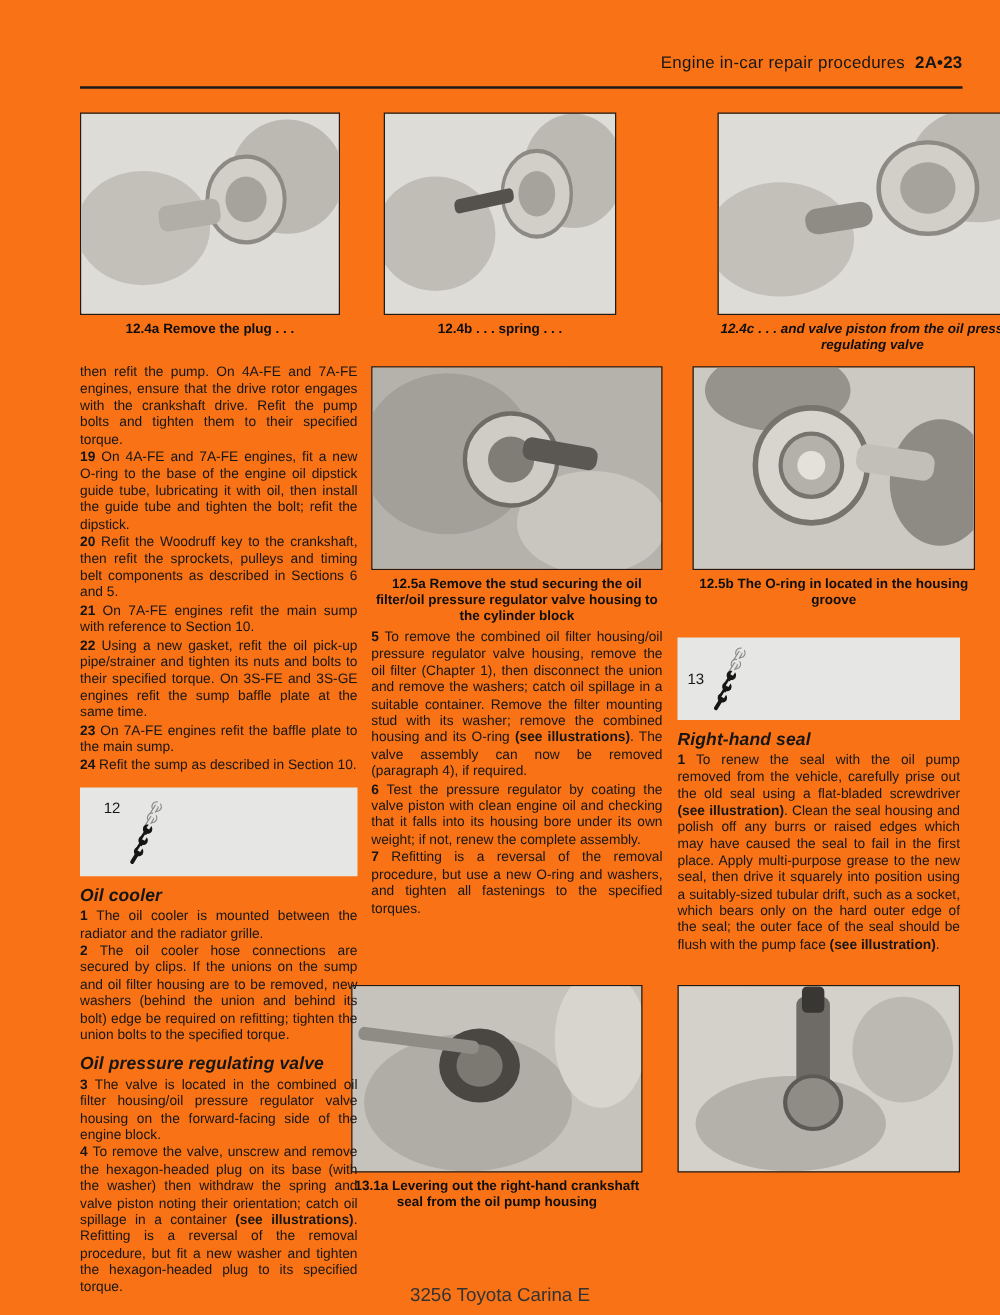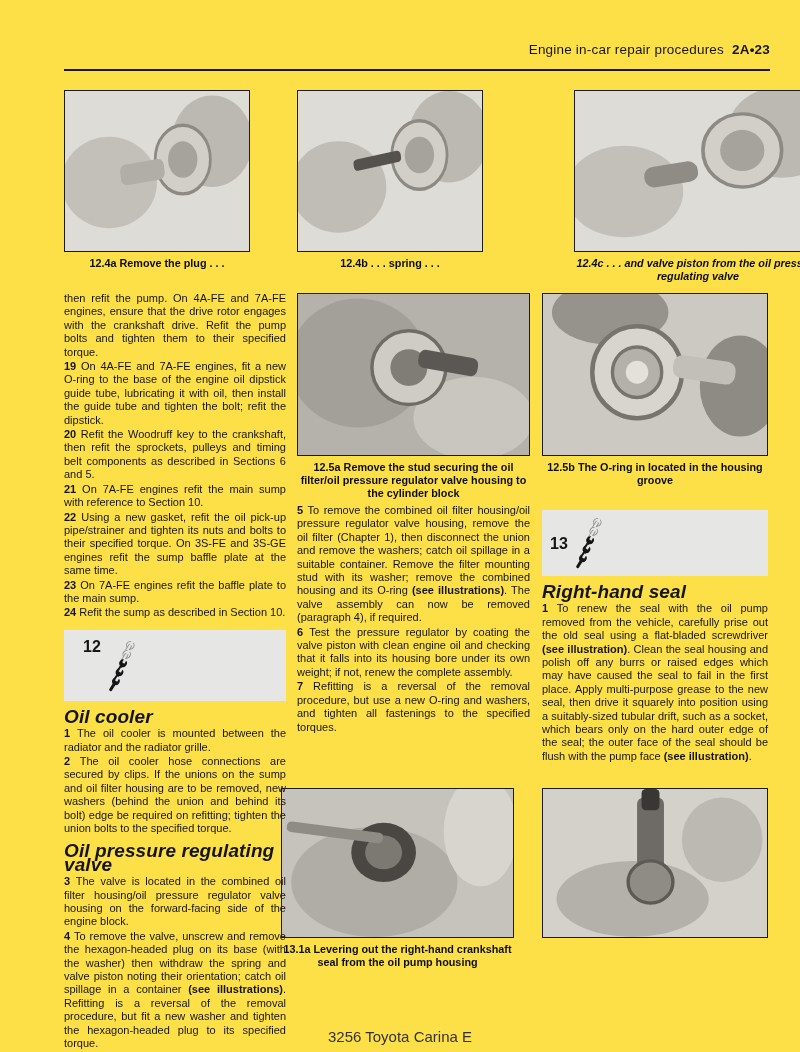--- a/index.html
+++ b/index.html
@@ -1,75 +1,75 @@
 <!DOCTYPE html>
 <html><head>
 <meta charset="utf-8">
 <style>
   html,body{margin:0;padding:0;}
   body{
     width:800px;height:1052px;background:#f4f3f1;
     font-family:"Liberation Sans", sans-serif;color:#111;
     position:relative;overflow:hidden;
   }
-  .page{position:absolute;inset:0;background:#fde047;}
+  .page{position:absolute;inset:0;background:#f97316;}
   
   .header{position:absolute;top:42px;left:64px;width:706px;text-align:right;
     font-size:13.5px;letter-spacing:.2px;color:#161616;}
   .header .pagenum{font-weight:bold;margin-left:8px;}
   .rule{position:absolute;left:64px;top:69px;width:706px;height:2px;background:#1a1a1a;}
   
   .fig{position:absolute;}
   .photo{border:1px solid #1c1c1c;box-sizing:border-box;width:100%;
     background:linear-gradient(135deg,#e8e7e3,#cfcdc8);overflow:hidden;position:relative;}
   .photo svg{display:block;width:100%;height:100%;}
   .caption{margin-top:5px;font-size:10.8px;font-weight:bold;line-height:13px;
     text-align:center;color:#0e0e0e;}
   
   .col{position:absolute;font-size:11px;line-height:13.4px;text-align:justify;color:#151515;}
   .col p{margin:0 0 1px 0;}
   .b{font-weight:bold;}
-  h3.sub{font-style:italic;font-weight:bold;font-size:19px;margin:9px 0 4px 0;
+  h3.sub{font-style:italic;font-weight:bold;font-size:14px;margin:9px 0 4px 0;
     text-align:left;letter-spacing:.1px;}
   
   .secbox{background:#e6e6e4;display:flex;align-items:flex-start;
     padding:9px 6px 8px 19px;margin:10px 0 8px 0;min-height:40px;}
-  .secbox .secnum{font-weight:bold;font-size:16px;margin-right:7px;line-height:15px;}
+  .secbox .secnum{font-weight:normal;font-size:12px;margin-right:7px;line-height:15px;}
   .secbox .sectitle{font-size:12.5px;line-height:15px;flex:1;text-align:left;}
   .spanners{width:28px;height:54px;flex-shrink:0;margin-left:2px;overflow:visible;}
   .secbox.oneline{align-items:center;min-height:36px;padding:6px 6px 6px 8px;}
   
   .footer{position:absolute;left:0;top:1028px;width:800px;text-align:center;
     font-size:15px;color:#333;}
 </style>
 </head>
 <body>
 
 <div class="page">
 
   <div class="header">
     <span>Engine in-car repair procedures</span><span class="pagenum">2A•23</span>
   </div>
   <div class="rule"></div>
 
-  <figure class="fig" style="left:64px;top:90px;width:186px;margin:0;">
+  <figure class="fig" style="left:64px;top:90px;width:208px;margin:0;">
     <div class="photo" style="height:162px;">
       <svg viewBox="0 0 100 70" preserveAspectRatio="none">
         <rect width="100" height="70" fill="#dedcd7"></rect>
         <ellipse cx="24" cy="40" rx="26" ry="20" fill="#c3c0ba"></ellipse>
         <ellipse cx="80" cy="22" rx="22" ry="20" fill="#bcb9b3"></ellipse>
         <circle cx="64" cy="30" r="15" fill="#d2cfc9" stroke="#8d8a84" stroke-width="1.5"></circle>
         <circle cx="64" cy="30" r="8" fill="#a6a39d"></circle>
         <rect x="30" y="31" width="24" height="9" rx="3" fill="#b1aea8" transform="rotate(-8 42 35)"></rect>
       </svg>
     </div>
     <figcaption class="caption">12.4a  Remove the plug . . .</figcaption>
   </figure>
 
-  <figure class="fig" style="left:287px;top:90px;width:186px;margin:0;padding-left:10px;">
+  <figure class="fig" style="left:297px;top:90px;width:186px;margin:0;padding-left:10px;">
     <div class="photo" style="height:162px;">
       <svg viewBox="0 0 100 70" preserveAspectRatio="none">
         <rect width="100" height="70" fill="#dedcd7"></rect>
         <ellipse cx="22" cy="42" rx="26" ry="20" fill="#c0bdb7"></ellipse>
         <ellipse cx="82" cy="20" rx="22" ry="20" fill="#bcb9b3"></ellipse>
         <circle cx="66" cy="28" r="15" fill="#d2cfc9" stroke="#8d8a84" stroke-width="1.5"></circle>
         <circle cx="66" cy="28" r="8" fill="#a6a39d"></circle>
         <rect x="30" y="28" width="26" height="5" rx="2" fill="#55524e" transform="rotate(-10 43 30)"></rect>
       </svg>
     </div>
@@ -97,21 +97,21 @@
         <ellipse cx="26" cy="30" rx="30" ry="28" fill="#a3a09a"></ellipse>
         <ellipse cx="76" cy="54" rx="26" ry="18" fill="#c9c6c0"></ellipse>
         <circle cx="48" cy="32" r="16" fill="#cfccc6" stroke="#6f6c66" stroke-width="1.5"></circle>
         <circle cx="48" cy="32" r="8" fill="#807d77"></circle>
         <rect x="52" y="26" width="26" height="8" rx="3" fill="#5b5854" transform="rotate(10 65 30)"></rect>
       </svg>
     </div>
     <figcaption class="caption">12.5a  Remove the stud securing the oil filter/oil pressure regulator valve housing to the cylinder block</figcaption>
   </figure>
 
-  <figure class="fig" style="left:542px;top:293px;width:226px;margin:0;">
+  <figure class="fig" style="left:554px;top:293px;width:226px;margin:0;">
     <div class="photo" style="height:163px;">
       <svg viewBox="0 0 100 70" preserveAspectRatio="none">
         <rect width="100" height="70" fill="#ccc9c3"></rect>
         <ellipse cx="30" cy="8" rx="26" ry="14" fill="#96938d"></ellipse>
         <ellipse cx="88" cy="40" rx="18" ry="22" fill="#8e8b85"></ellipse>
         <circle cx="42" cy="34" r="20" fill="#d8d5cf" stroke="#77746e" stroke-width="2"></circle>
         <circle cx="42" cy="34" r="11" fill="#b4b1ab" stroke="#77746e" stroke-width="1.5"></circle>
         <circle cx="42" cy="34" r="5" fill="#e4e1db"></circle>
         <rect x="58" y="28" width="28" height="10" rx="4" fill="#c2bfb9" transform="rotate(8 72 33)"></rect>
       </svg>

